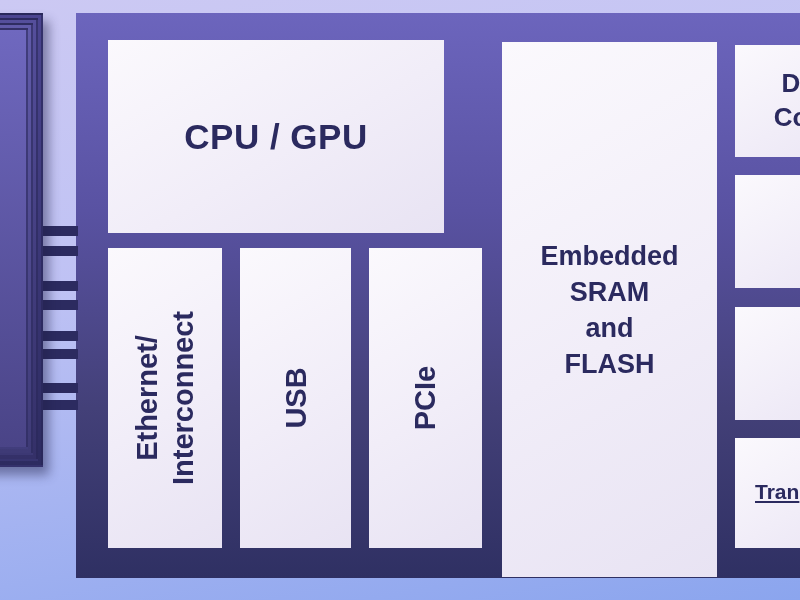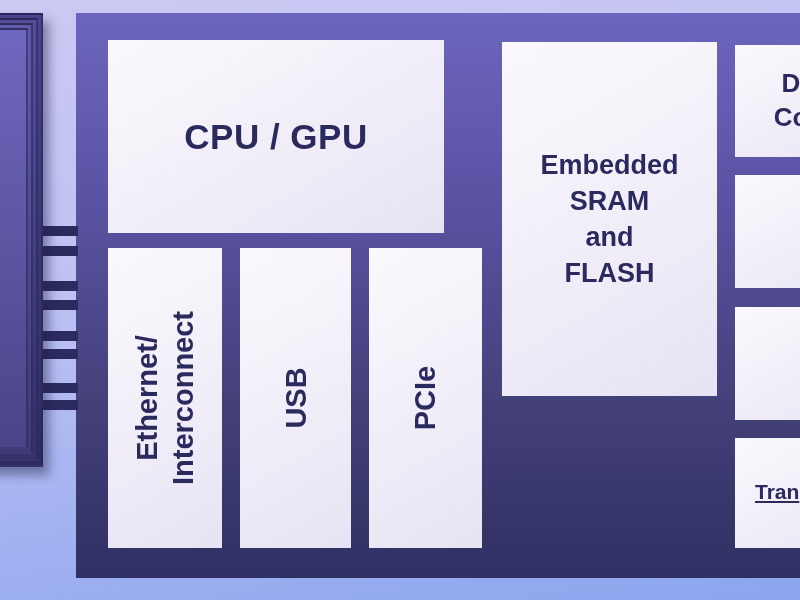--- a/index.html
+++ b/index.html
@@ -40,21 +40,21 @@
     position: absolute;
     background: linear-gradient(150deg, #fbf9fd 0%, #f1edf8 55%, #e8e3f3 100%);
     color: #2b2a5f;
     display: flex; align-items: center; justify-content: center;
     font-weight: bold; text-align: center; white-space: pre-line;
   }
   .block-cpu  { left: 32px;  top: 27px;  width: 336px; height: 193px; font-size: 35px; letter-spacing: 0.5px; }
   .block-eth  { left: 32px;  top: 235px; width: 114px; height: 300px; }
   .block-usb  { left: 164px; top: 235px; width: 111px; height: 300px; }
   .block-pcie { left: 293px; top: 235px; width: 113px; height: 300px; }
-  .block-sram { left: 426px; top: 29px;  width: 215px; height: 354px; font-size: 27px; line-height: 36px; }
+  .block-sram { left: 426px; top: 29px;  width: 215px; height: 535px; font-size: 27px; line-height: 36px; }
   .vlabel { transform: rotate(-90deg); font-size: 29px; line-height: 36px; white-space: pre-line; text-align: center; }
 
   
   .rblock { position: absolute; left: 659px; width: 150px;
             background: linear-gradient(150deg, #fbf9fd 0%, #f1edf8 55%, #e8e3f3 100%);
             color: #2b2a5f; font-weight: bold; }
   .rblock-1 { top: 32px;  height: 112px; }
   .rblock-2 { top: 162px; height: 113px; }
   .rblock-3 { top: 294px; height: 113px; }
   .rblock-4 { top: 425px; height: 110px; }

